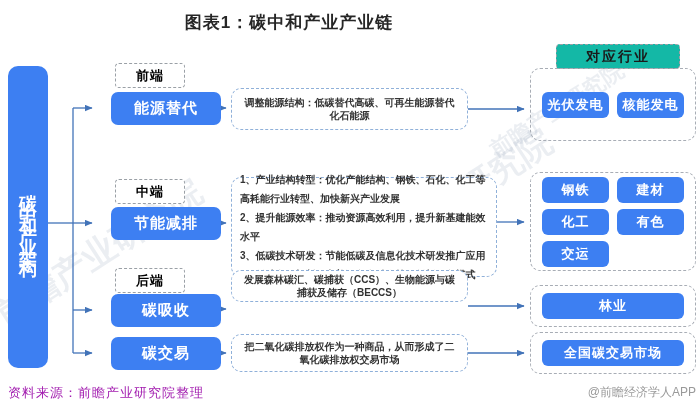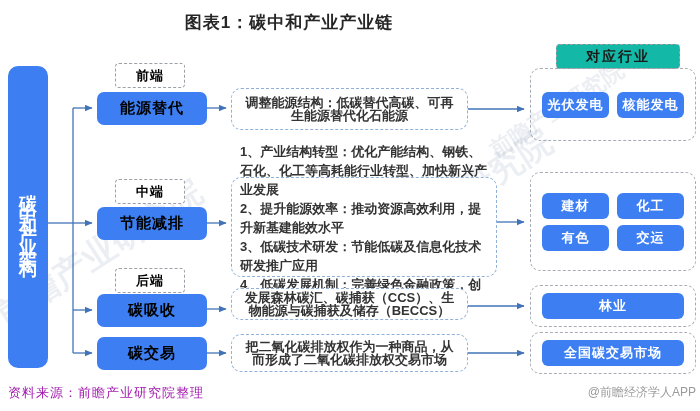--- a/index.html
+++ b/index.html
@@ -24,34 +24,34 @@
   .pillar{
     position:absolute;left:8px;top:66px;width:40px;height:302px;
     background:#3d7ff2;border-radius:10px;display:flex;align-items:center;justify-content:center;
   }
   .pillar span{
     writing-mode:vertical-lr;text-orientation:upright;
     color:#fff;font-size:18px;font-weight:bold;letter-spacing:11px;line-height:40px;
   }
   
   .stage{
-    position:absolute;left:97px;width:110px;height:33px;background:#3d7ff2;border-radius:7px;
-    color:#000000;font-size:15px;font-weight:bold;display:flex;align-items:center;justify-content:center;
+    position:absolute;left:111px;width:110px;height:33px;background:#3d7ff2;border-radius:7px;
+    color:#ffffff;font-size:15px;font-weight:bold;display:flex;align-items:center;justify-content:center;
     letter-spacing:1px;
   }
   
   .tag{
     position:absolute;left:115px;width:70px;height:25px;background:#fff;
     border:1.4px dashed #9aa0a6;border-radius:4px;color:#000000;font-size:13px;font-weight:600;
     display:flex;align-items:center;justify-content:center;box-sizing:border-box;letter-spacing:1px;
   }
   
   .desc{
     position:absolute;left:231px;background:#fff;border:1.4px dashed #8fb0d9;border-radius:10px;
-    color:#333;font-size:13px;font-weight:600;box-sizing:border-box;
+    color:#333;font-size:10px;font-weight:600;box-sizing:border-box;
     display:flex;align-items:center;justify-content:center;text-align:center;
     padding:4px 10px;line-height:13px;white-space:pre-line;
   }
   .desc.left{justify-content:flex-start;text-align:left;line-height:19px;padding:5px 8px;}
   
   .corr-header{
     position:absolute;left:556px;top:44px;width:124px;height:25px;background:#14b8a6;
     border:1.4px dashed #9aa0a6;border-radius:4px;color:#1a1a1a;font-size:14px;font-weight:bold;
     display:flex;align-items:center;justify-content:center;box-sizing:border-box;letter-spacing:2px;
   }
@@ -121,31 +121,32 @@
   <div class="stage" style="top:92px">能源替代</div>
   <div class="stage" style="top:207px">节能减排</div>
   <div class="stage" style="top:294px">碳吸收</div>
   <div class="stage" style="top:337px">碳交易</div>
 
   <div class="desc" style="top:88px;width:237px;height:42px;">调整能源结构：低碳替代高碳、可再生能源替代化石能源</div>
   <div class="desc left" style="top:177px;width:266px;height:100px;">1、产业结构转型：优化产能结构、钢铁、石化、化工等高耗能行业转型、加快新兴产业发展
 2、提升能源效率：推动资源高效利用，提升新基建能效水平
 3、低碳技术研发：节能低碳及信息化技术研发推广应用
 4、低碳发展机制：完善绿色金融政策，创新服务模式</div>
-  <div class="desc" style="top:288px;width:237px;height:32px;">发展森林碳汇、碳捕获（CCS）、生物能源与碳捕获及储存（BECCS）</div>
+  <div class="desc" style="top:270px;width:237px;height:32px;">发展森林碳汇、碳捕获（CCS）、生物能源与碳捕获及储存（BECCS）</div>
   <div class="desc" style="top:334px;width:237px;height:38px;">把二氧化碳排放权作为一种商品，从而形成了二氧化碳排放权交易市场</div>
 
   <div class="corr-header">对应行业</div>
 
   <div class="group" style="top:68px;height:73px;">
     <div class="mini">光伏发电</div>
     <div class="mini">核能发电</div>
   </div>
 
   <div class="group" style="top:172px;height:99px;">
+    <div class="mini">钢铁</div>
     <div class="mini">建材</div>
     <div class="mini">化工</div>
     <div class="mini">有色</div>
     <div class="mini">交运</div>
   </div>
 
   <div class="group single" style="top:285px;height:42px;">
     <div class="mini">林业</div>
   </div>
 

